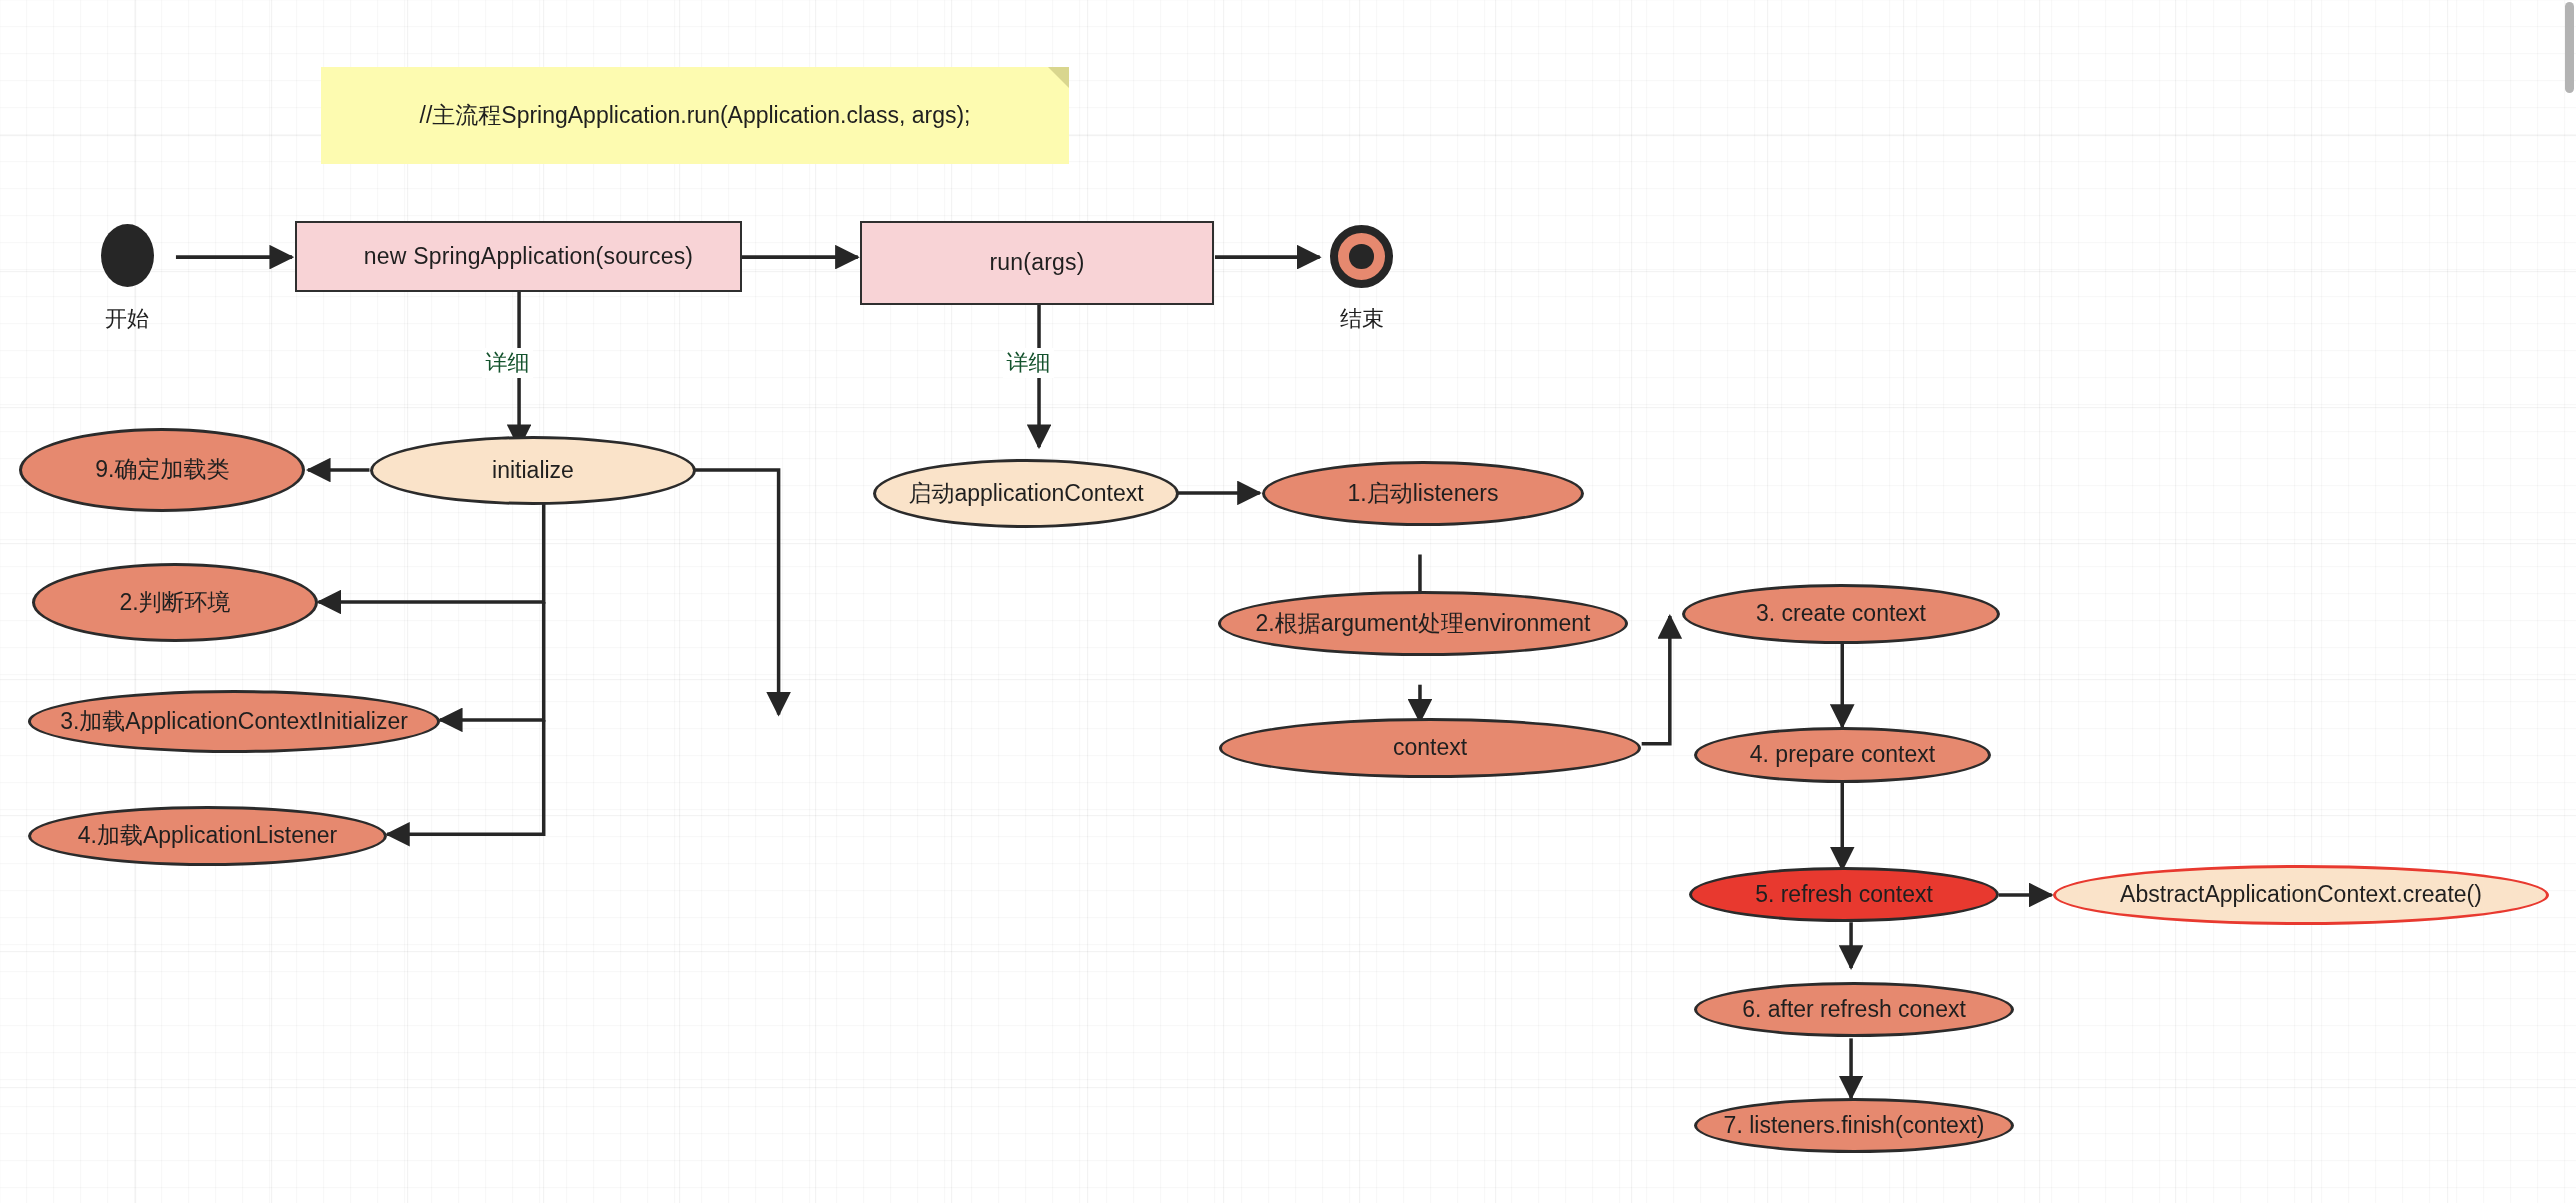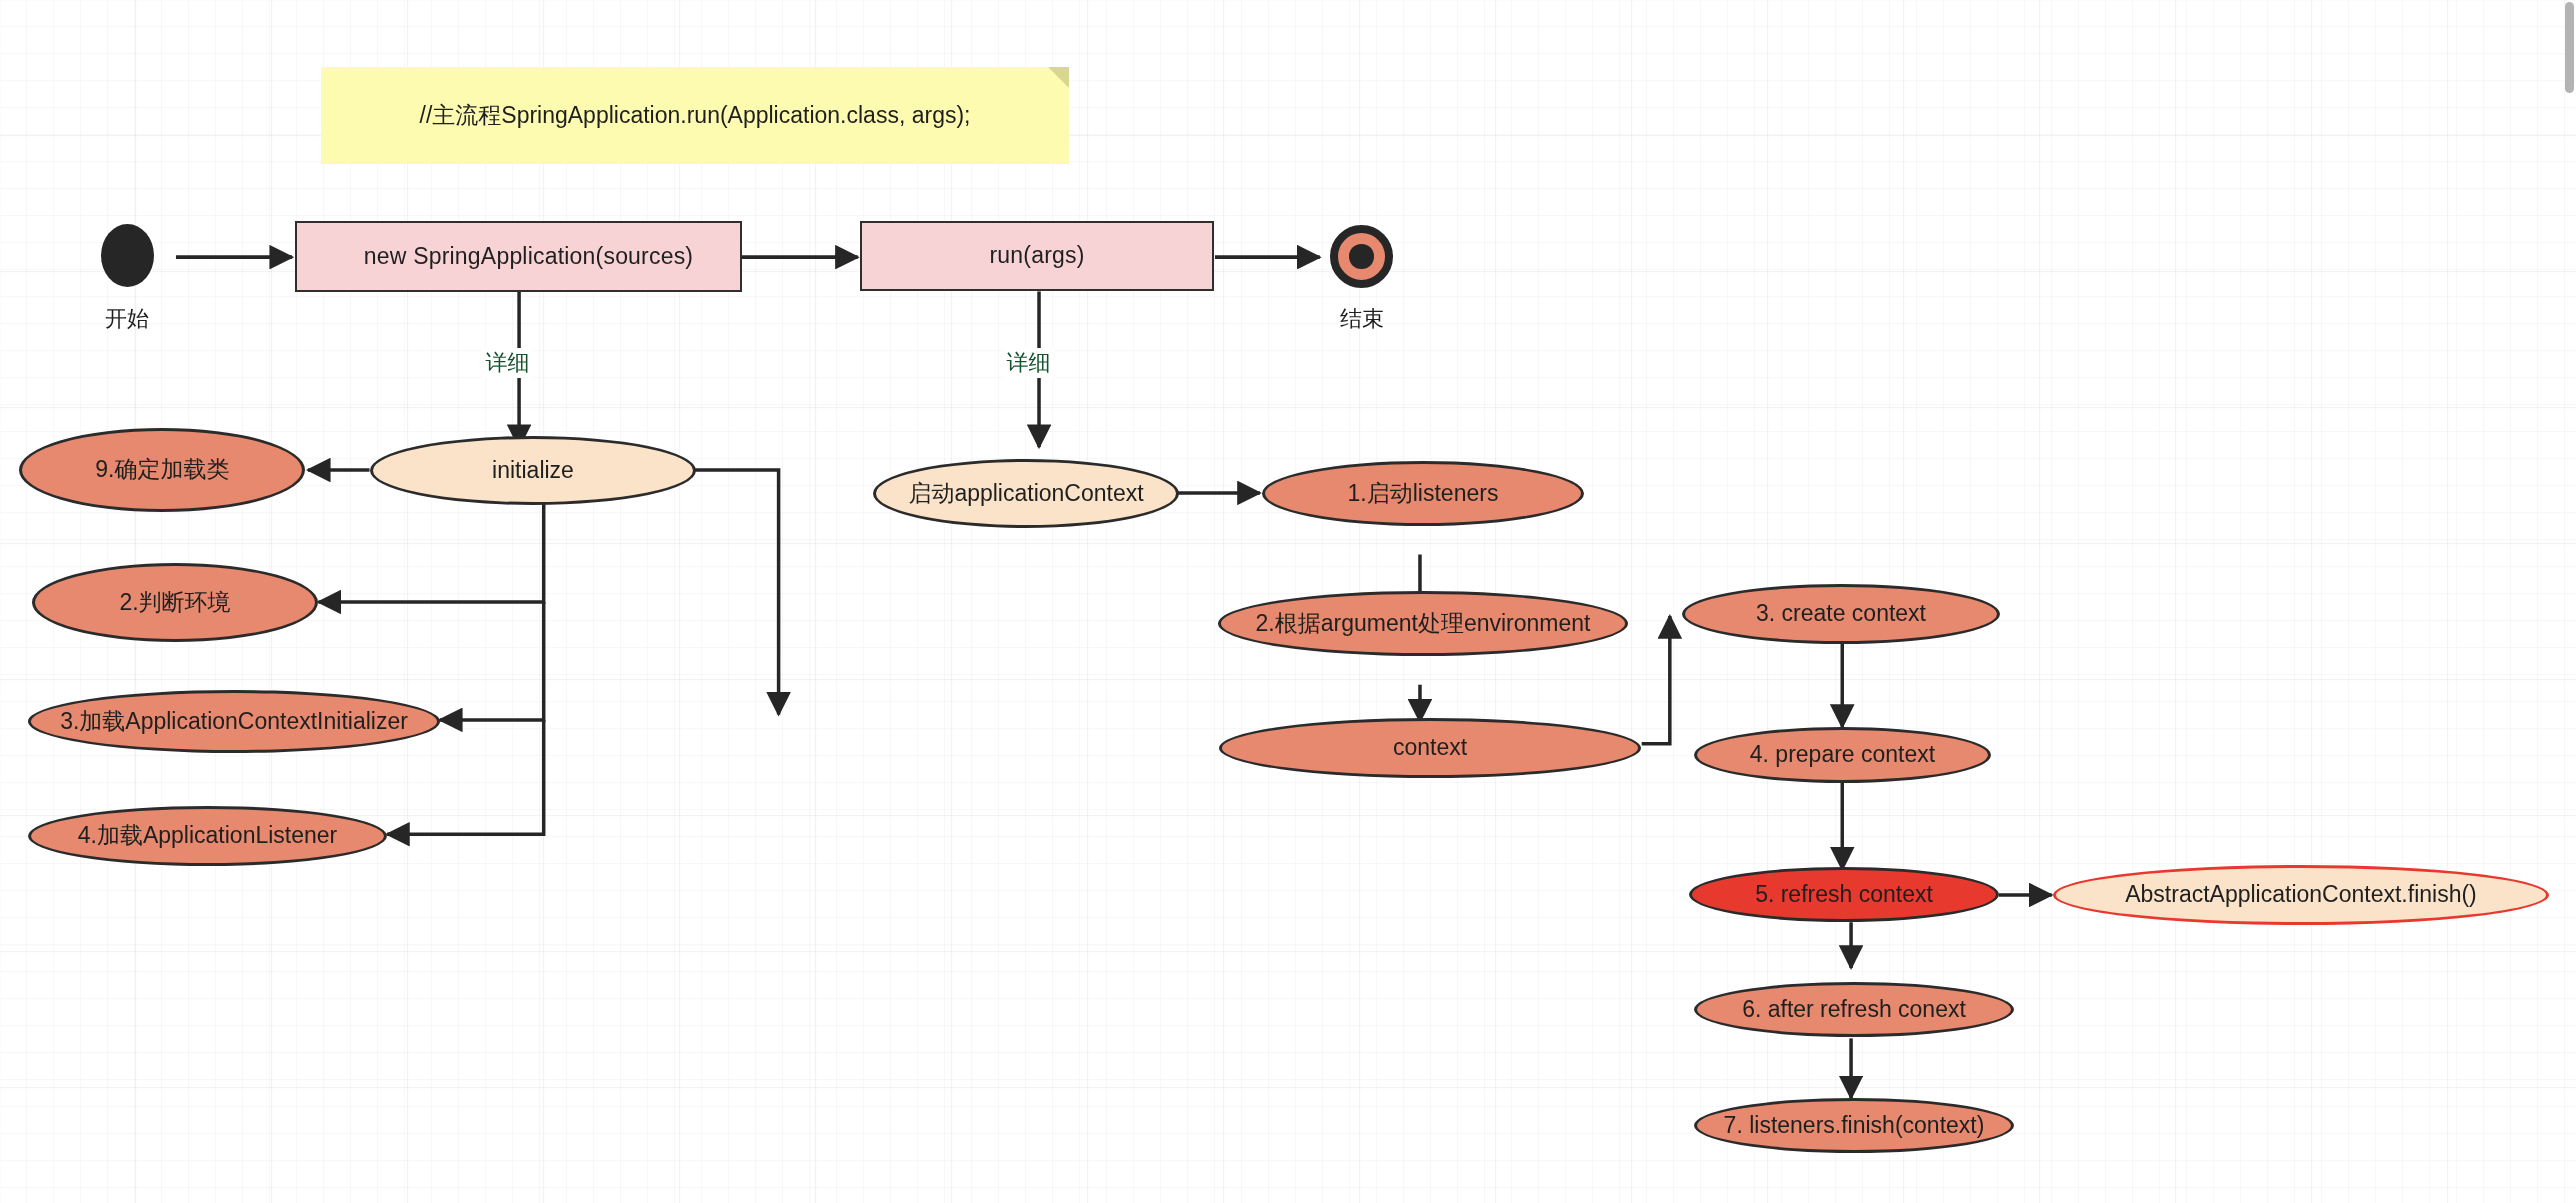--- a/index.html
+++ b/index.html
@@ -216,21 +216,21 @@
 
   <div class="end-ring" style="left:1330px; top:225px; width:63px; height:63px;">
     <div class="inner"></div>
   </div>
   <div class="term-label" style="left:1327px; top:304px; width:70px;">结束</div>
 
   <div class="node proc" style="left:295px; top:221px; width:447px; height:71px;padding-left:20px;">
     <span>new SpringApplication(sources)</span>
   </div>
 
-  <div class="node proc" style="left:860px; top:221px; width:354px; height:70px;">
+  <div class="node proc" style="left:860px; top:221px; width:354px; height:84px;">
     <span>run(args)</span>
   </div>
 
   <div class="edge-label" style="left:482px; top:348px;">详细</div>
   <div class="edge-label" style="left:1003px; top:348px;">详细</div>
 
   <div class="node ell cream" style="left:370px; top:436px; width:326px; height:69px;">
     <span>initialize</span>
   </div>
 
@@ -281,21 +281,21 @@
 
   <div class="node ell" style="left:1694px; top:982px; width:320px; height:55px;">
     <span>6. after refresh conext</span>
   </div>
 
   <div class="node ell" style="left:1694px; top:1098px; width:320px; height:55px;">
     <span>7. listeners.finish(context)</span>
   </div>
 
   <div class="node ell callout" style="left:2053px; top:865px; width:496px; height:60px;">
-    <span>AbstractApplicationContext.finish()</span>
+    <span>AbstractApplicationContext.create()</span>
   </div>
 
   <div class="scroll-track">
     <div class="scroll-thumb"></div>
   </div>
 
 </div>
 
 
 </body></html>

